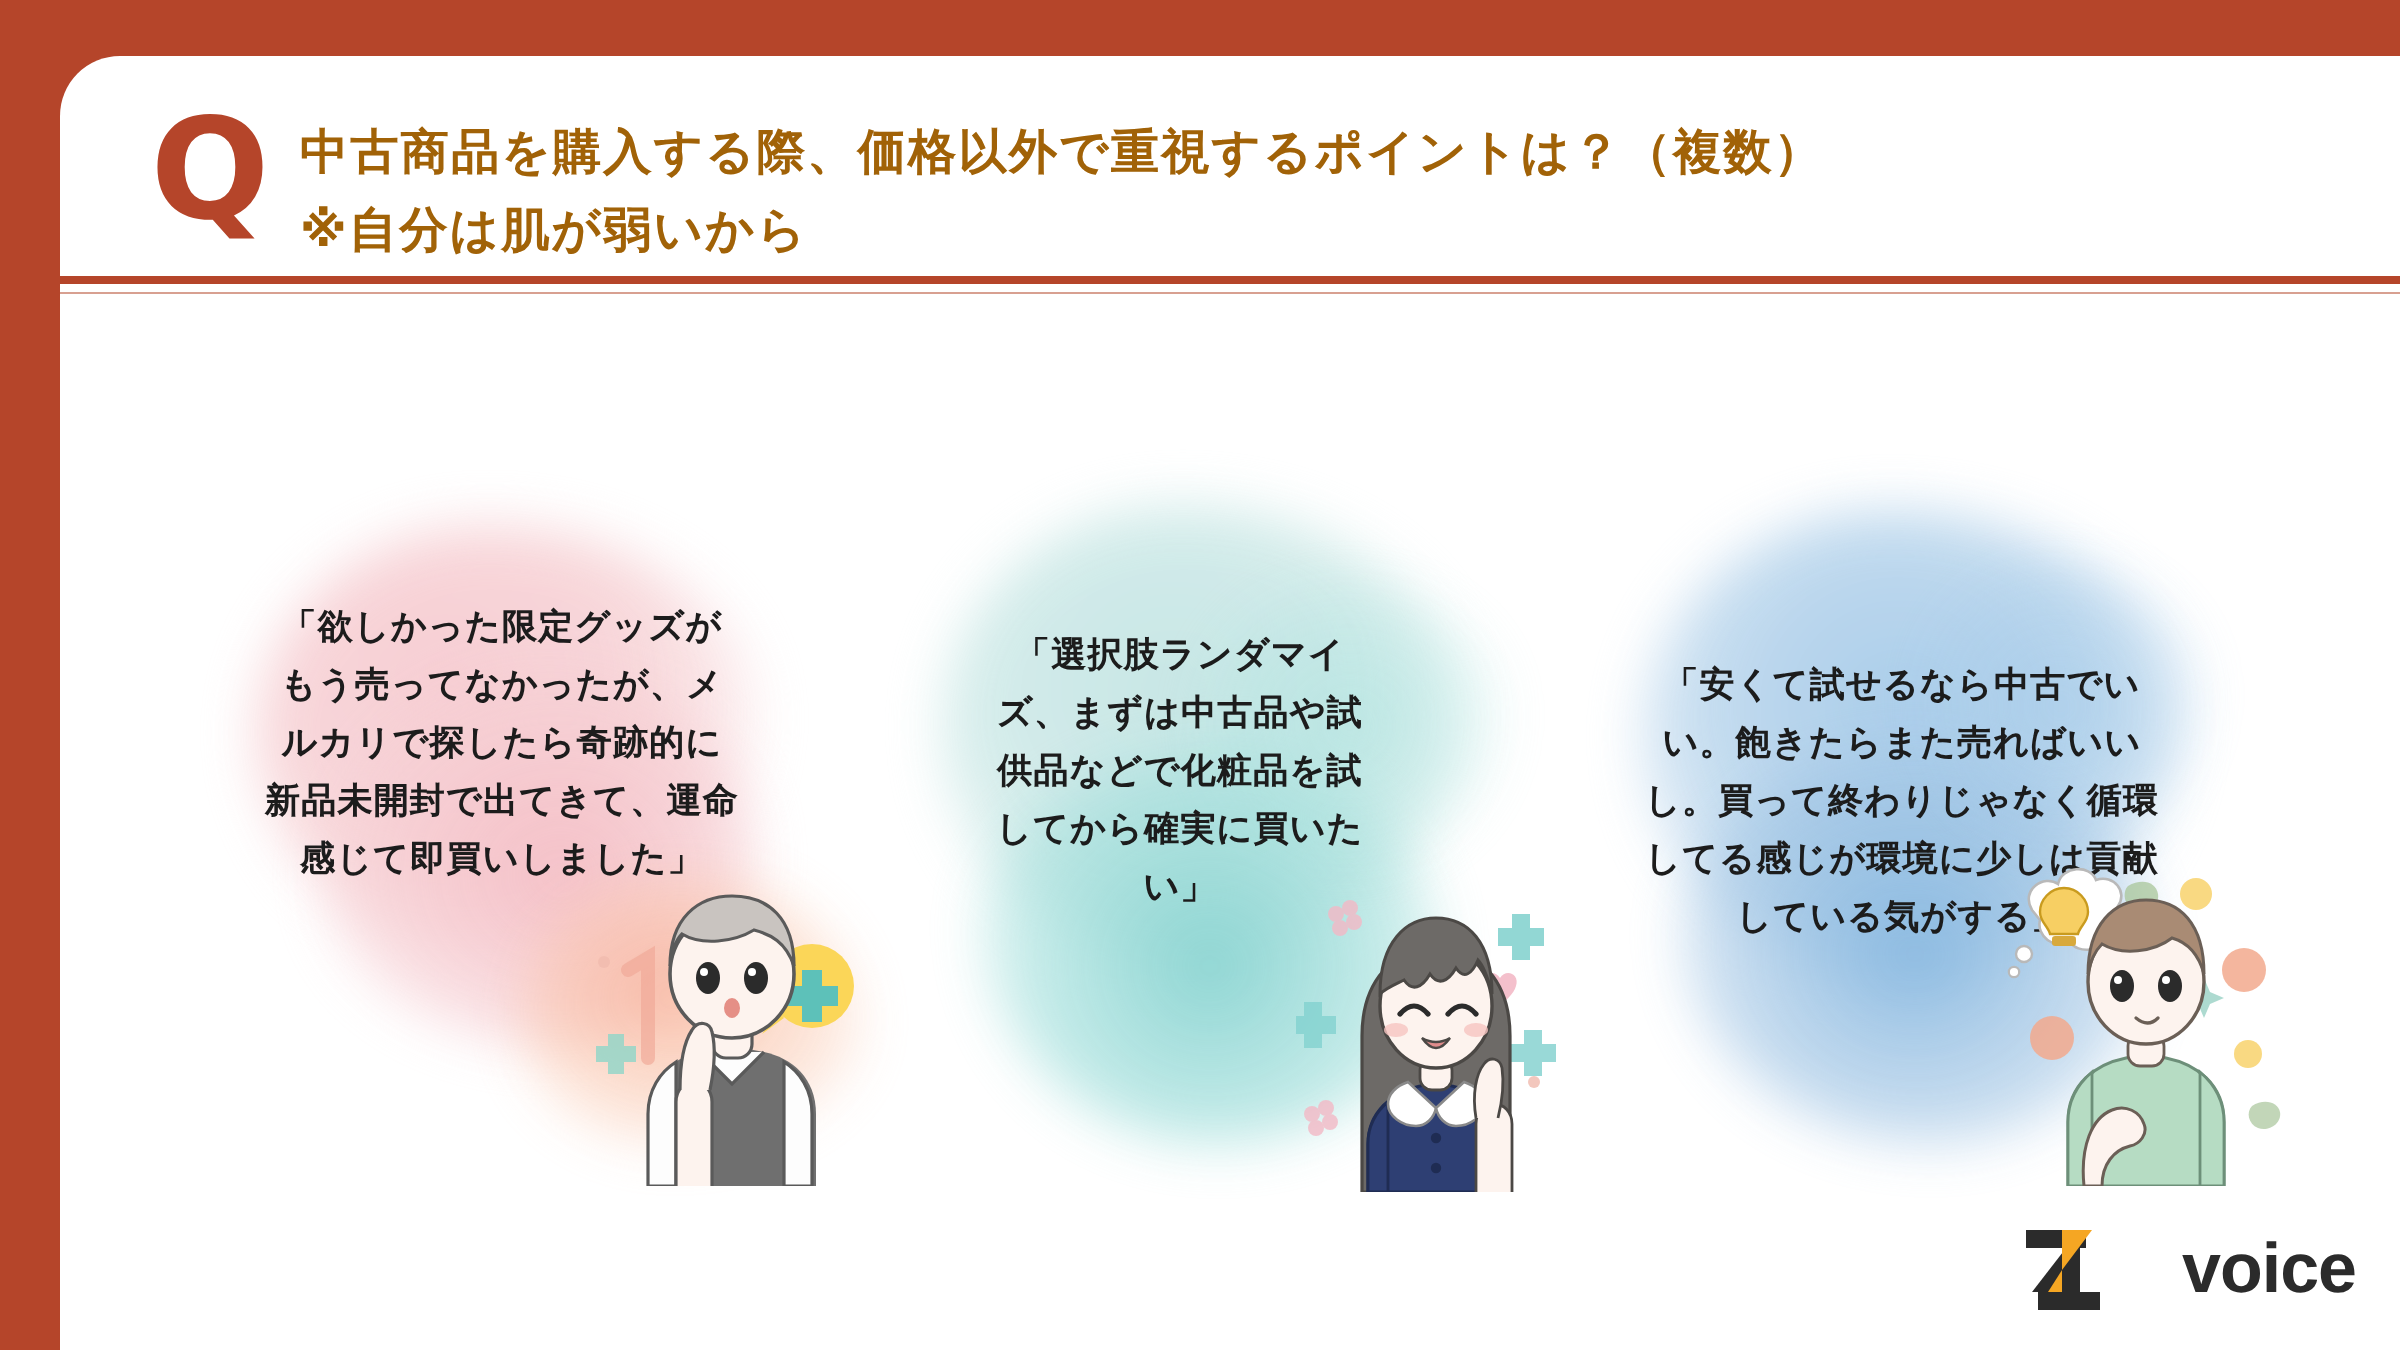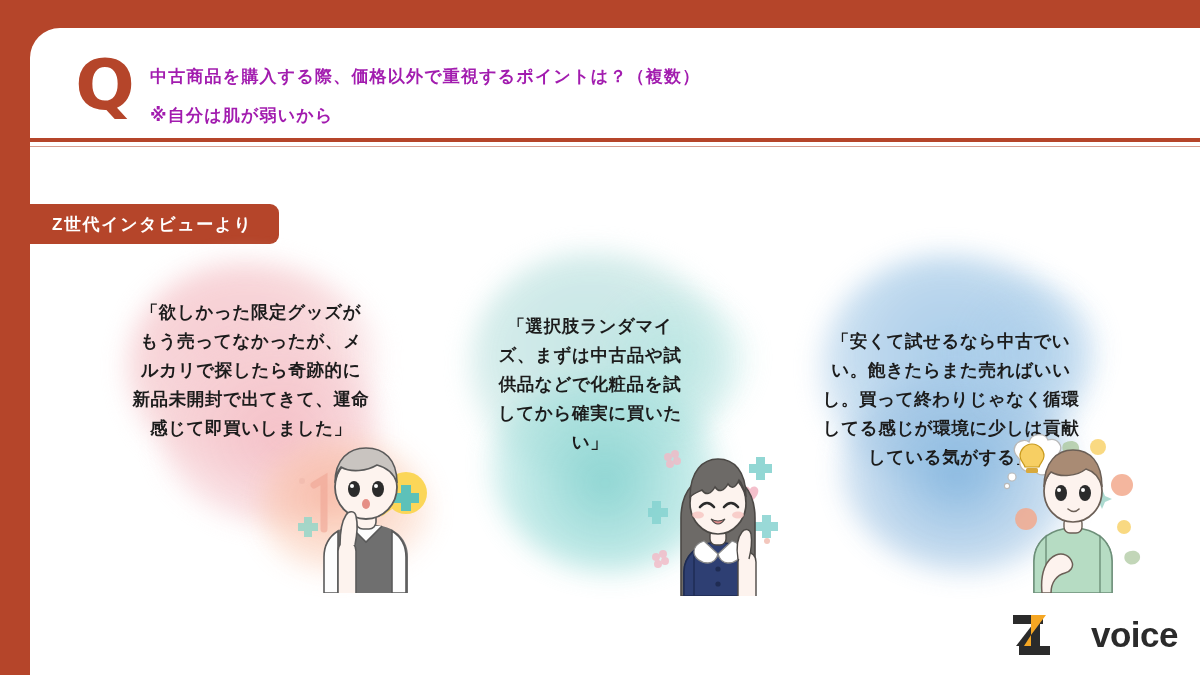--- a/index.html
+++ b/index.html
@@ -56,22 +56,22 @@
   }
 
   .title-block {
     position: absolute;
     left: 120px;
     top: 29px;
     width: 1010px;
   }
 
   .title-line {
-    color: #a21caf;
-    font-size: 17px;
+    color: #a16207;
+    font-size: 24px;
     font-weight: 700;
     line-height: 39px;
     letter-spacing: 1.2px;
     white-space: nowrap;
   }
 
   
   .rule-thick {
     position: absolute;
     left: 0;
@@ -108,21 +108,20 @@
     box-sizing: border-box;
   }
 
   
   .cards {
     position: absolute;
     left: 0;
     top: 225px;
     width: 1170px;
     height: 400px;
-    font-family: Liberation Mono, monospace;
   }
 
   .card {
     position: absolute;
     top: 0;
     width: 350px;
     height: 340px;
   }
   .card.c1 { left: 80px; }
   .card.c2 { left: 430px; }
@@ -238,23 +237,20 @@
       <div class="q-mark">Q</div>
       <div class="title-block">
         <div class="title-line">中古商品を購入する際、価格以外で重視するポイントは？（複数）</div>
         <div class="title-line">※自分は肌が弱いから</div>
       </div>
     </div>
 
     <div class="rule-thick"></div>
     <div class="rule-thin"></div>
 
-    <div class="badge">
-      <span>Z世代インタビューより</span>
-    </div>
 
     <div class="cards">
 
       <div class="card c1">
         <div class="blob blob-pink-a"></div>
         <div class="blob blob-pink-b"></div>
         <div class="blob blob-pink-c"></div>
 
         <svg class="figure fig1" viewBox="0 0 140 160" aria-hidden="true">
 

